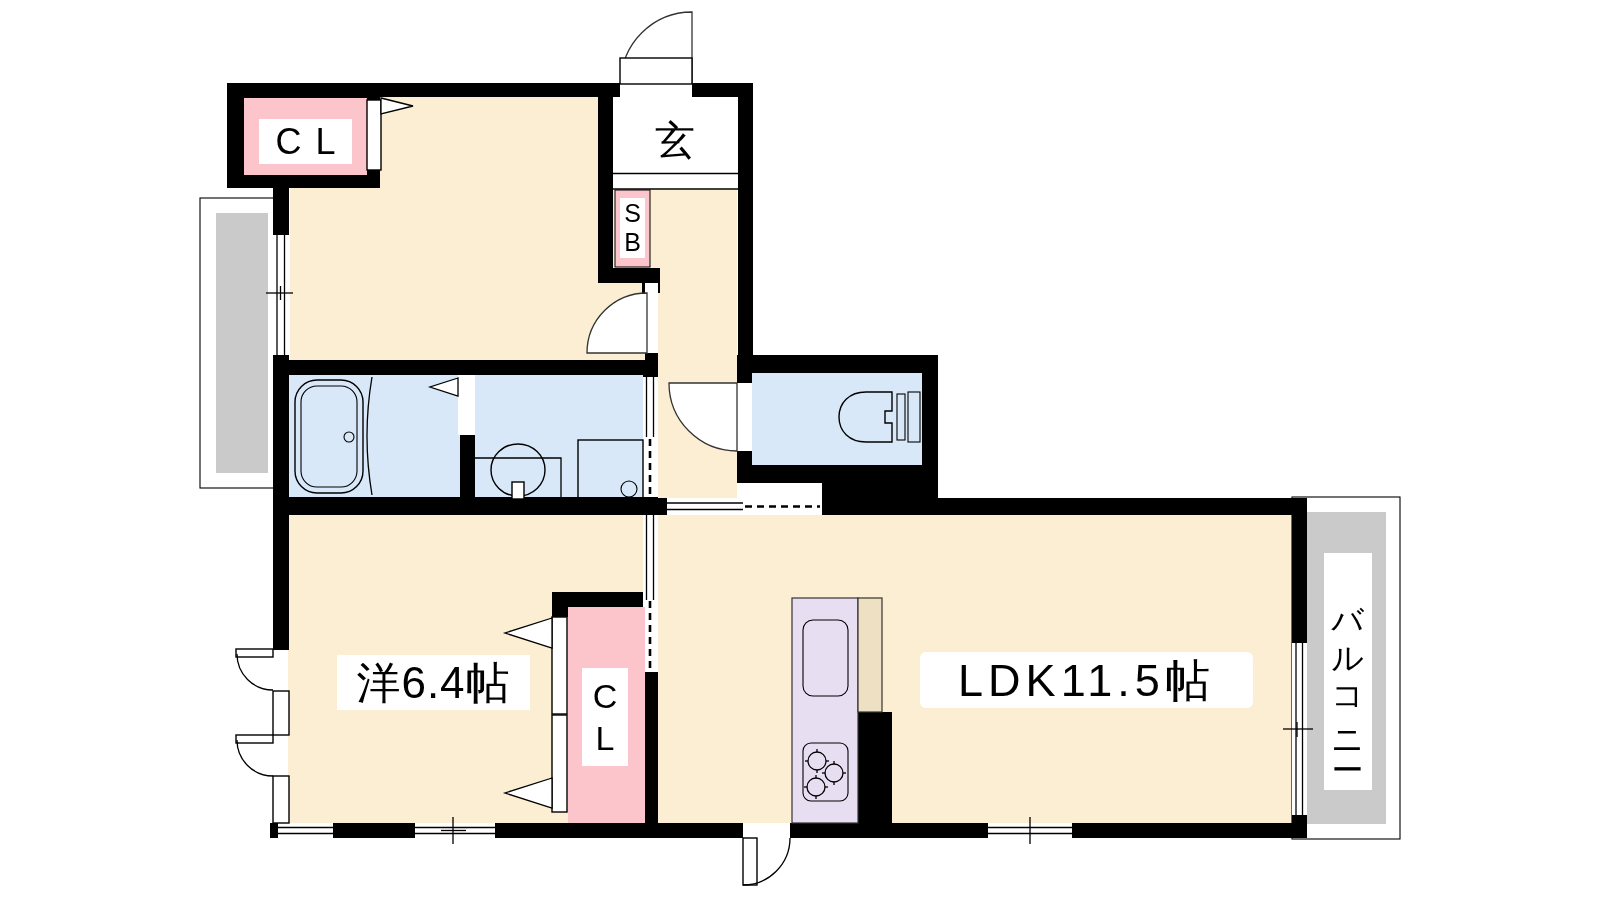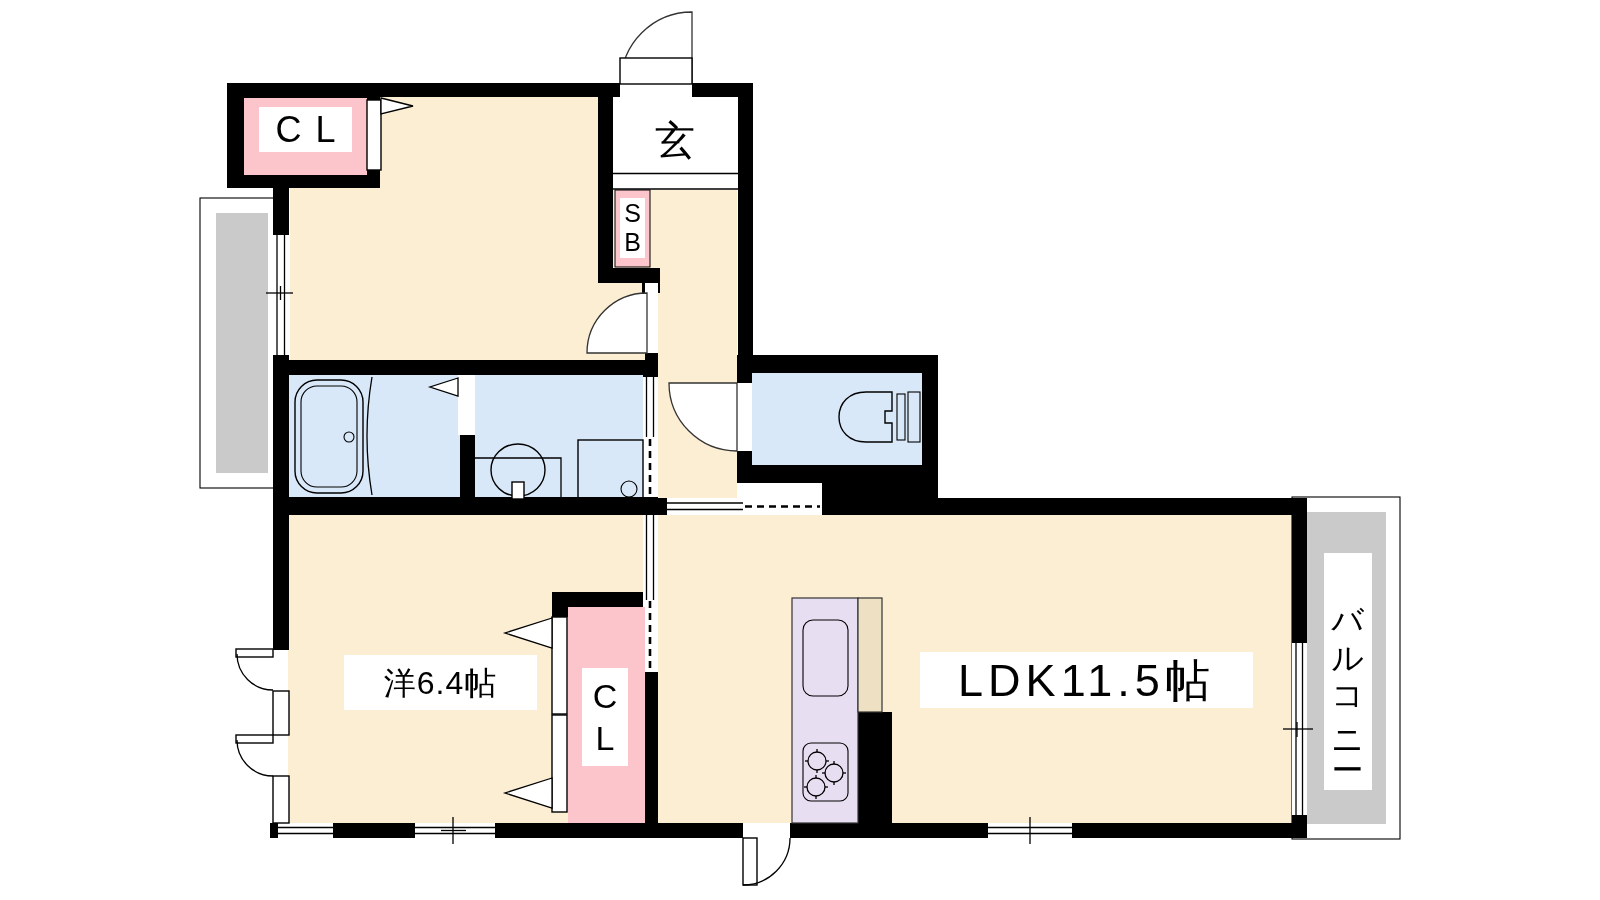--- a/index.html
+++ b/index.html
@@ -20,23 +20,23 @@
   .tri{fill:#fff;stroke:#000;stroke-width:1.3;}
   .dash{stroke:#000;stroke-width:2.6;stroke-dasharray:7 5;fill:none;}
   .kfill{fill:var(--kitchen);}
   .cab{fill:var(--cabinet);}
   .plate{position:absolute;background:#fff;display:flex;align-items:center;justify-content:center;
          color:#000;white-space:nowrap;line-height:1;}
   .plate.col{flex-direction:column;}
   #lbl-room-top{left:331px;top:223px;width:174px;height:50px;font-size:40px;letter-spacing:1px;}
   #lbl-genkan{left:650px;top:117px;width:50px;height:46px;font-size:40px;}
   #lbl-shoebox{left:620px;top:198px;width:25px;height:60px;font-size:25px;gap:4px;}
-  #lbl-room-bottom{left:344px;top:655px;width:193px;height:55px;font-size:32px;letter-spacing:1px;}
-  #lbl-ldk{left:920px;top:652px;width:333px;height:56px;font-size:45px;letter-spacing:5px;}
-  #lbl-closet-top{left:259px;top:107px;width:93px;height:45px;font-size:36px;letter-spacing:14px;padding-left:14px;box-sizing:border-box;}
+  #lbl-room-bottom{left:337px;top:655px;width:193px;height:55px;font-size:44px;letter-spacing:1px;}
+  #lbl-ldk{left:920px;top:652px;width:333px;height:56px;font-size:45px;letter-spacing:5px;border-radius:6px;}
+  #lbl-closet-top{left:259px;top:119px;width:93px;height:45px;font-size:36px;letter-spacing:14px;padding-left:14px;box-sizing:border-box;}
   #lbl-closet-bottom{left:582px;top:668px;width:46px;height:98px;font-size:34px;gap:8px;}
   #lbl-balcony{left:1324px;top:553px;width:48px;height:237px;font-size:32px;
                writing-mode:vertical-rl;text-orientation:upright;letter-spacing:6px;}
 </style>
 </head>
 <body>
 
 <div id="stage">
 <svg id="plan-svg" width="1600" height="900" viewBox="0 0 1600 900">
 

